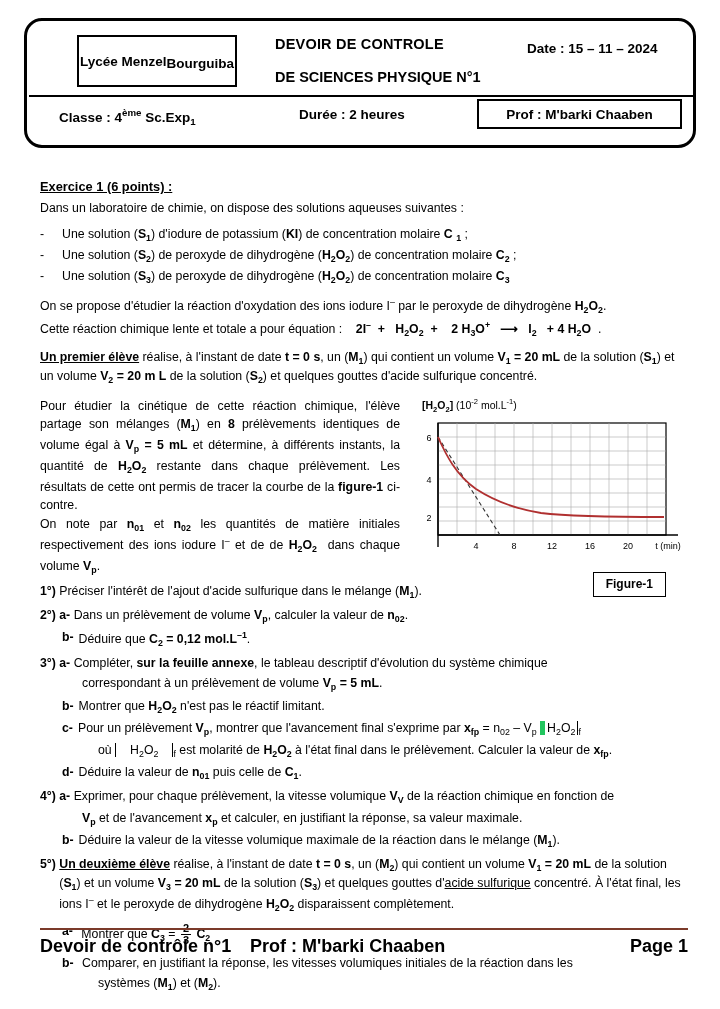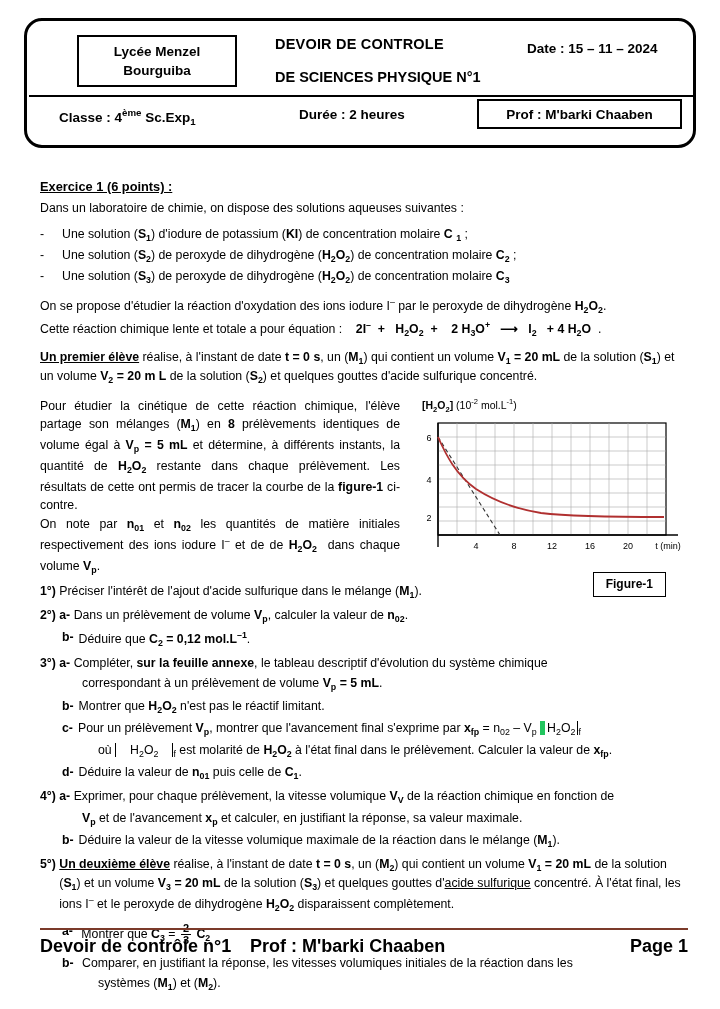--- a/index.html
+++ b/index.html
@@ -39,21 +39,21 @@
     top: 14px;
     width: 160px;
     height: 52px;
     border: 2px solid #000;
     box-sizing: border-box;
     background: #ffffff;
     background-image:
       radial-gradient(circle, rgba(0,0,0,0.35) 0.6px, transparent 0.7px);
     background-size: 4px 4px;
     display: flex;
-    flex-direction: column;
+    flex-direction: row;
     align-items: center;
     justify-content: center;
     font-weight: bold;
     font-size: 13.5px;
   }
   .school-box .line2 { margin-top: 4px; }
 
   .devoir-title {
     position: absolute;
     left: 248px;

